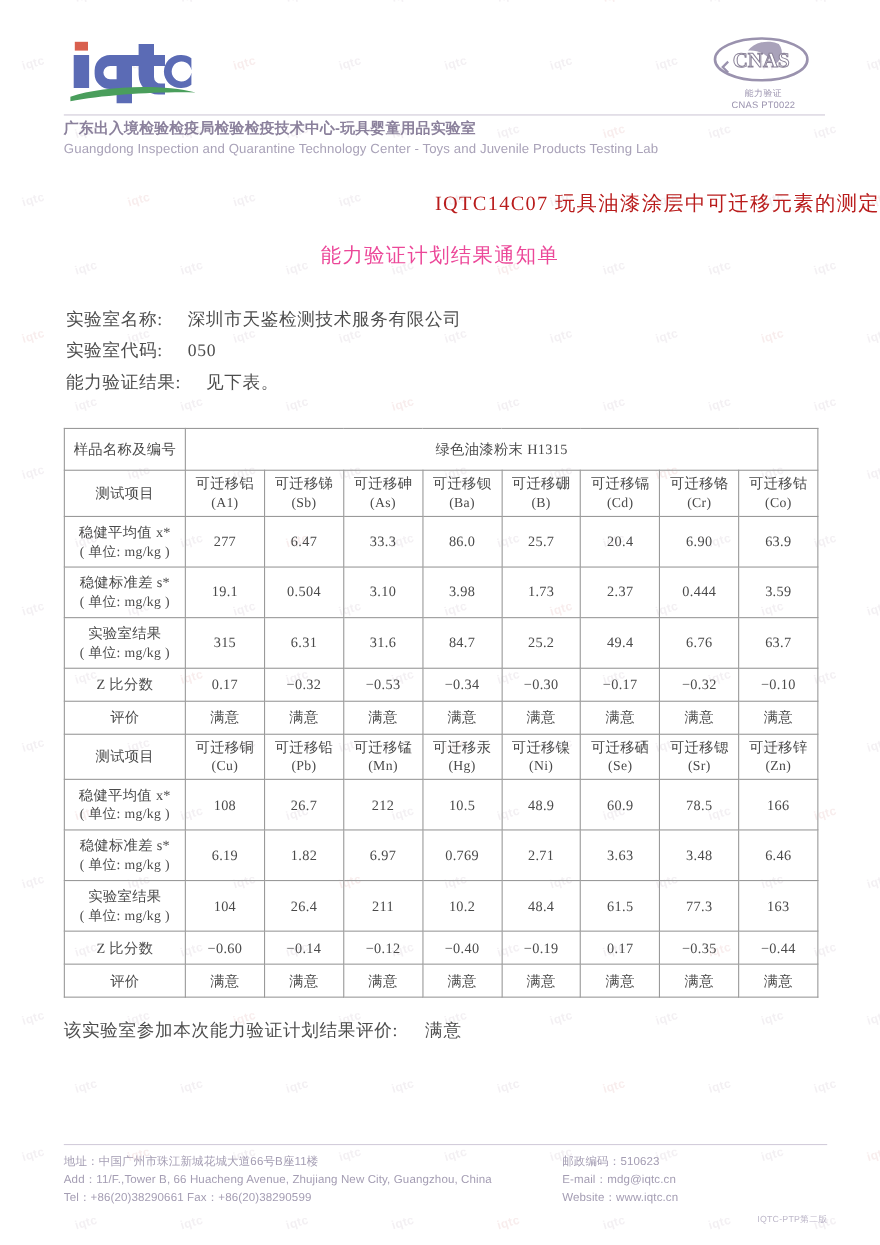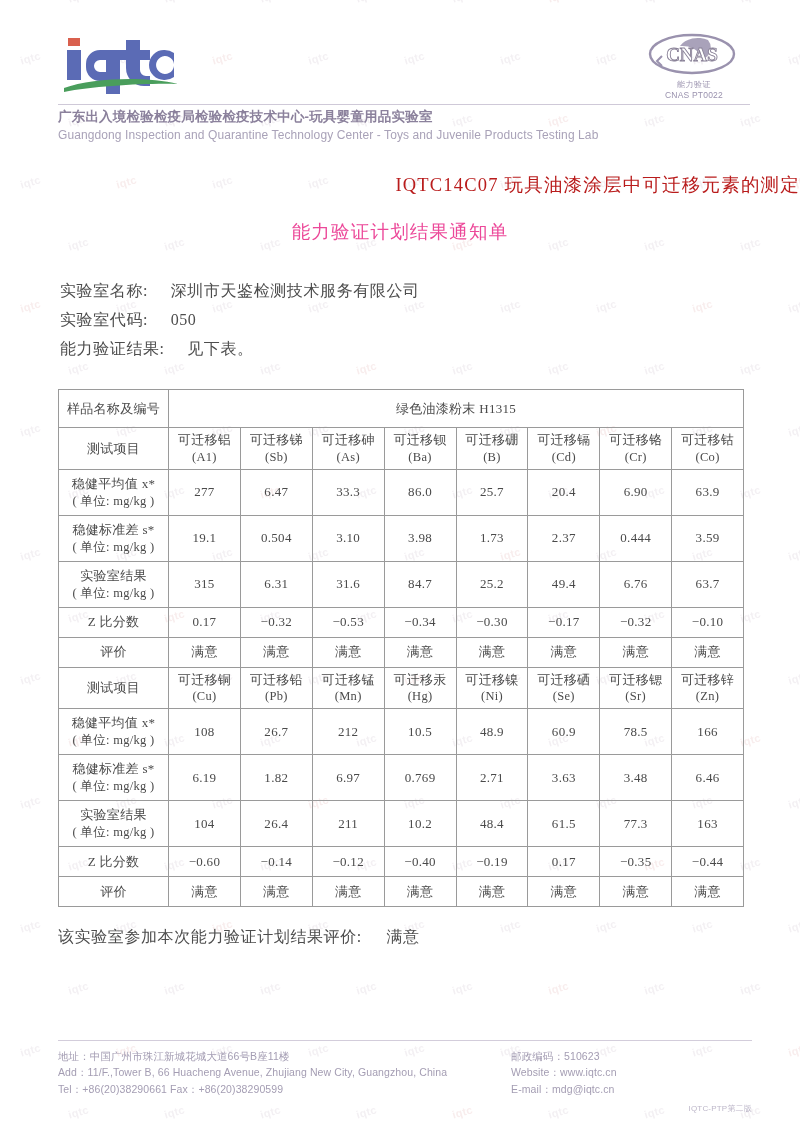--- a/index.html
+++ b/index.html
@@ -575,20 +575,20 @@
   <div class="footer">
     <div class="footer-rule"></div>
     <div class="footer-cols">
       <div class="footer-left">
         <div class="footer-line">地址：中国广州市珠江新城花城大道66号B座11楼</div>
         <div class="footer-line">Add：11/F.,Tower B, 66 Huacheng Avenue, Zhujiang New City, Guangzhou, China</div>
         <div class="footer-line">Tel：+86(20)38290661  Fax：+86(20)38290599</div>
       </div>
       <div class="footer-right">
         <div class="footer-line">邮政编码：510623</div>
+        <div class="footer-line">E-mail：mdg@iqtc.cn</div>
         <div class="footer-line">Website：www.iqtc.cn</div>
-        <div class="footer-line">E-mail：mdg@iqtc.cn</div>
       </div>
     </div>
     <div class="footer-ver">IQTC-PTP第二版</div>
   </div>
 
 </div>
 
 </body></html>

